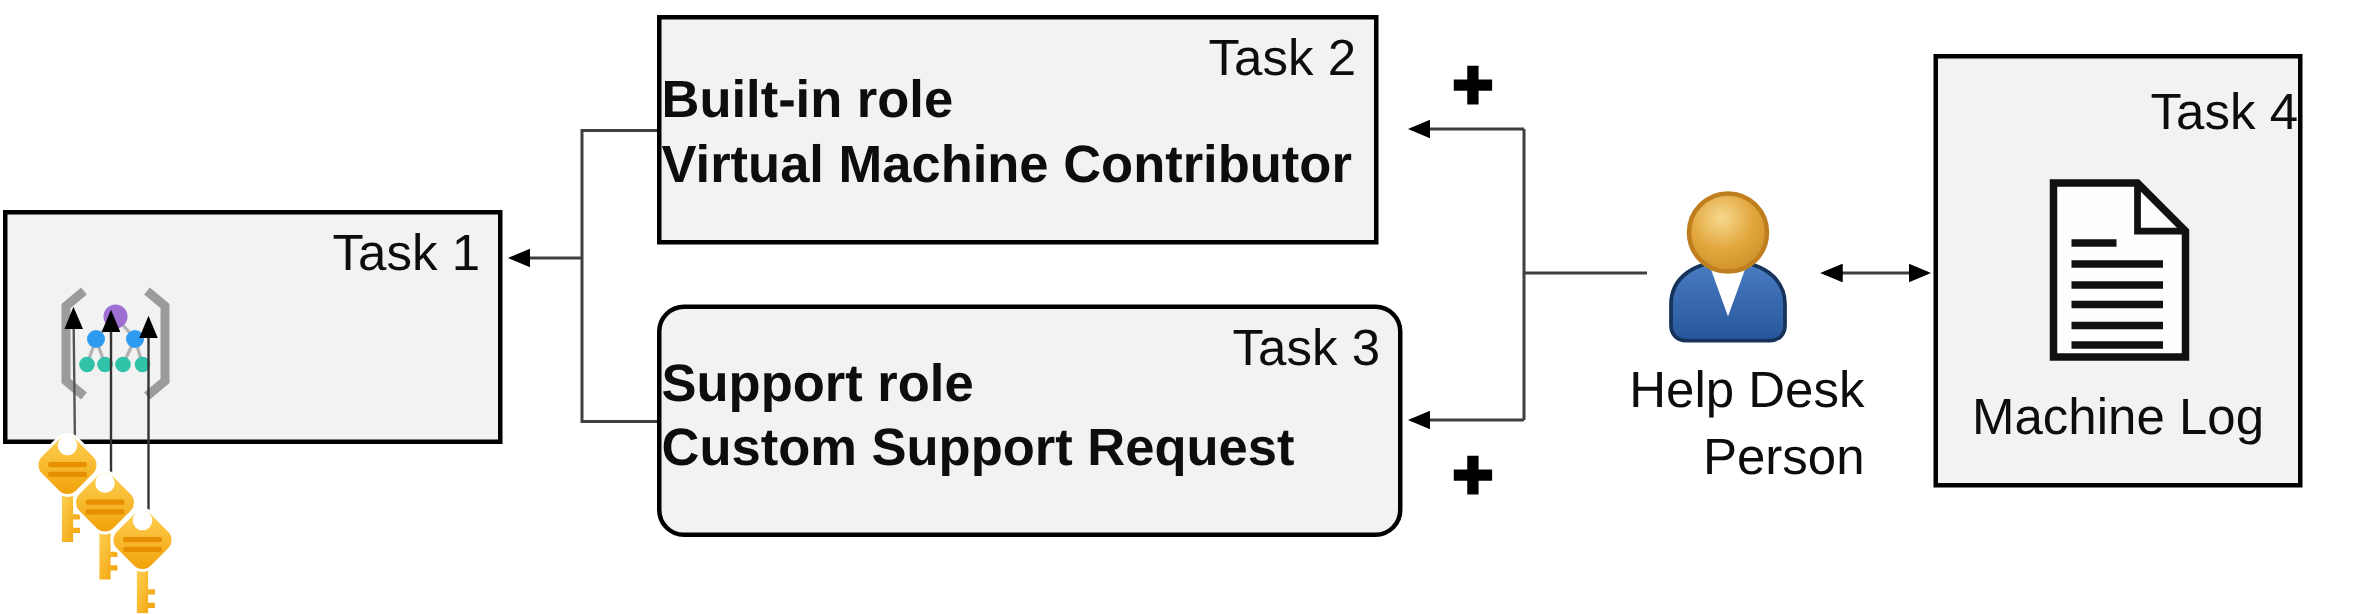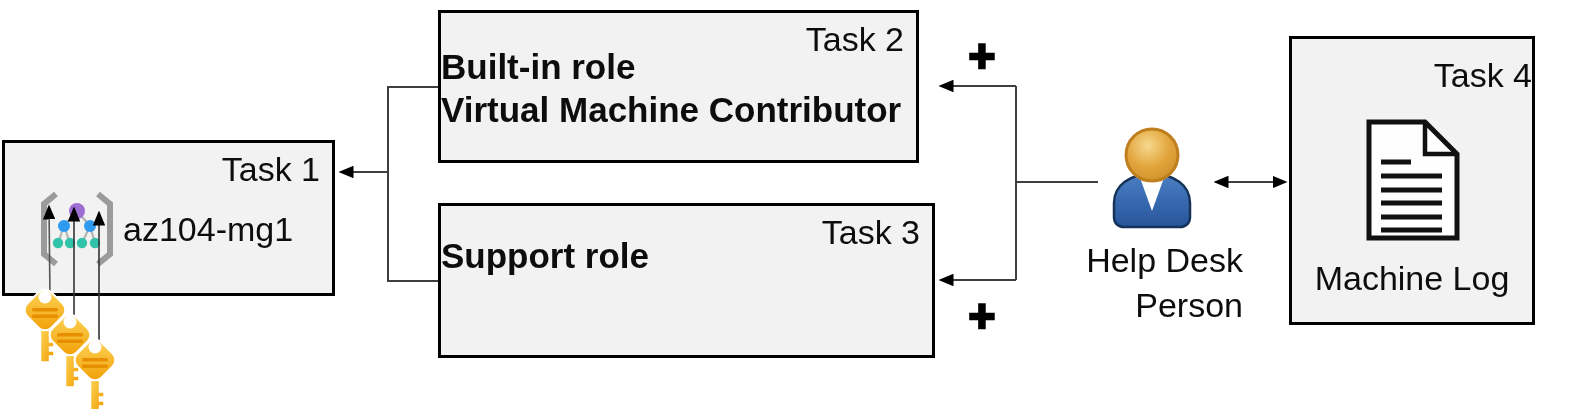--- a/index.html
+++ b/index.html
@@ -10,21 +10,21 @@
     color:var(--text-ink,#0d0d0d);
     overflow:hidden;
   }
   .box {
     position:absolute; box-sizing:border-box;
     background:var(--box-fill,#f2f2f2);
     border:3px solid var(--box-border,#000000);
   }
   #task1-box { left:2px;    top:92px;  width:333px; height:156px;margin-top:48px; }
   #task2-box { left:438px;  top:10px;  width:481px; height:153px; }
-  #task3-box { left:438px;  top:203px; width:497px; height:155px; }
+  #task3-box { left:438px;  top:203px; width:497px; height:155px;border-radius:18px; }
   #task4-box { left:1289px; top:36px;  width:246px; height:289px; }
 
   .box-title {
     position:absolute; top:4px; right:12px;
     font-size:34px; line-height:44px; white-space:nowrap;
   }
   .box-lines {
     position:absolute; left:0; right:0; 
     font-size:35px; line-height:43px; white-space:nowrap;font-weight:bold;
   }
@@ -75,35 +75,35 @@
       <path d="M62,3 L74,13 L74,63 L62,73" fill="none" style="stroke:var(--bracket-gray,#9b9b9b)" stroke-width="6"></path>
       <path d="M41,20 L28,35 M41,20 L54,35 M28,35 L22,52 M28,35 L34,52 M54,35 L46,52 M54,35 L59,52" fill="none" stroke="#b3b3b3" stroke-width="2.2"></path>
       <circle cx="41" cy="20" r="8" style="fill:var(--node-purple,#9d6fd2)"></circle>
       <circle cx="28" cy="35" r="6" style="fill:var(--node-blue,#2f9bf0)"></circle>
       <circle cx="54" cy="35" r="6" style="fill:var(--node-blue,#2f9bf0)"></circle>
       <circle cx="22" cy="52" r="5.2" style="fill:var(--node-teal,#30c3a9)"></circle>
       <circle cx="34" cy="52" r="5.2" style="fill:var(--node-teal,#30c3a9)"></circle>
       <circle cx="46" cy="52" r="5.2" style="fill:var(--node-teal,#30c3a9)"></circle>
       <circle cx="59" cy="52" r="5.2" style="fill:var(--node-teal,#30c3a9)"></circle>
     </svg>
-    <span id="task1-label">az104-mg1</span>
   </div>
 
   <div class="box" id="task2-box">
     <span class="box-title">Task 2</span>
     <div class="box-lines">
       <div>Built-in role</div>
       <div>Virtual Machine Contributor</div>
     </div>
   </div>
 
   <div class="box" id="task3-box">
     <span class="box-title">Task 3</span>
     <div class="box-lines">
       <div>Support role</div>
+      <div>Custom Support Request</div>
     </div>
   </div>
 
   <div class="box" id="task4-box">
     <div class="t4-title">Task 4</div>
     <svg style="position:absolute;left:72px;top:80px" width="98" height="122" viewBox="0 0 98 122">
       <path d="M5,3 H61 L93,35 V119 H5 Z" fill="#fefefe" style="stroke:var(--doc-ink,#111)" stroke-width="5" stroke-linejoin="miter"></path>
       <path d="M61,3 V35 H93" fill="none" style="stroke:var(--doc-ink,#111)" stroke-width="4.5"></path>
       <path d="M17,43 H47 M17,57 H78 M17,71 H78 M17,84 H78 M17,98 H78 M17,111 H78" fill="none" style="stroke:var(--doc-ink,#111)" stroke-width="5"></path>
     </svg>

